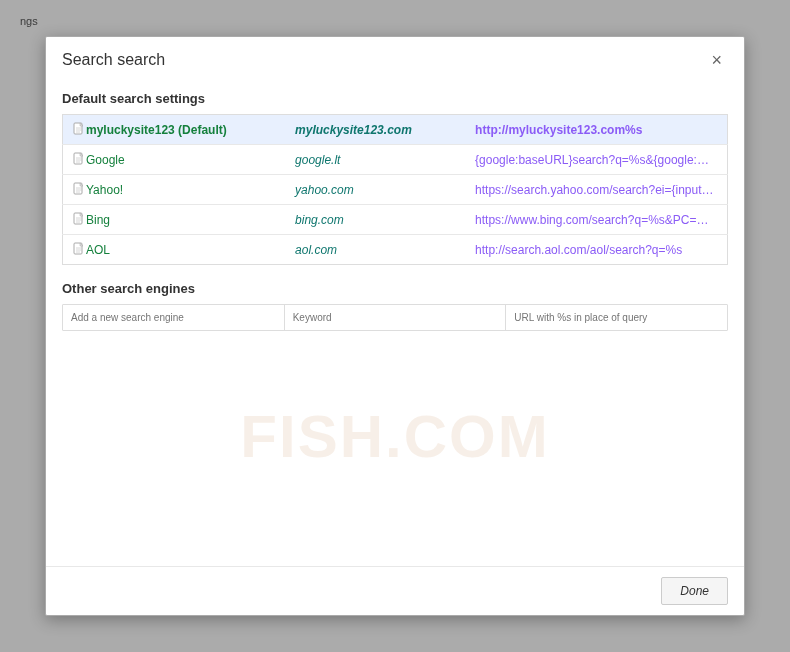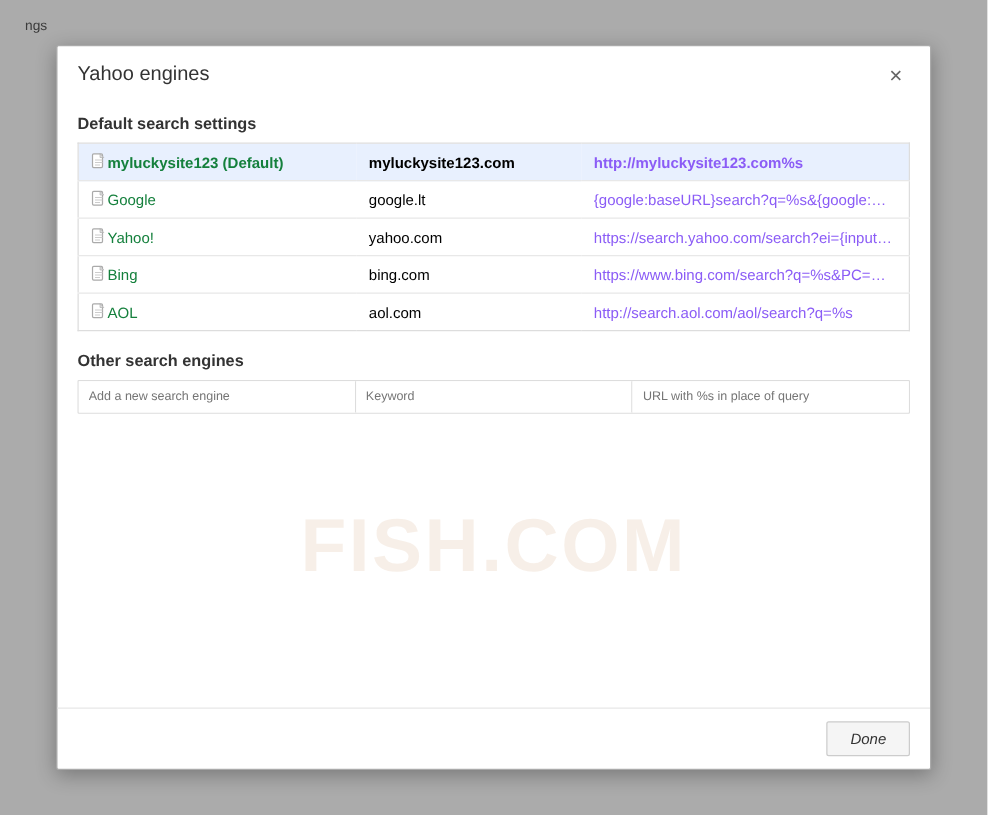--- a/index.html
+++ b/index.html
@@ -118,21 +118,22 @@
       align-items: center;
       gap: 6px;
     }
 
     .search-table td.col-name {
       width: 220px;
     }
 
     .search-table td.col-keyword {
       width: 180px;
-      color: #000000;
+      color: #0f766e;
+      font-style: italic;
     }
 
     .search-table td.col-url {
       color: #8b5cf6;
       overflow: hidden;
       text-overflow: ellipsis;
       white-space: nowrap;
       max-width: 260px;
     }
 
@@ -231,21 +232,21 @@
 <div class="bg-page">
   <div class="bg-content">
     <div class="bg-text">ngs</div>
   </div>
 </div>
 
 <div class="modal-overlay">
   <div class="dialog">
 
     <div class="dialog-header">
-      <span class="dialog-title">Yahoo engines</span>
+      <span class="dialog-title">Search search</span>
       <button class="close-btn">×</button>
     </div>
 
     <div class="dialog-body">
 
       <div class="section-title">Default search settings</div>
 
       <table class="search-table">
         <tbody id="table-body">
         <tr class="default-row">

